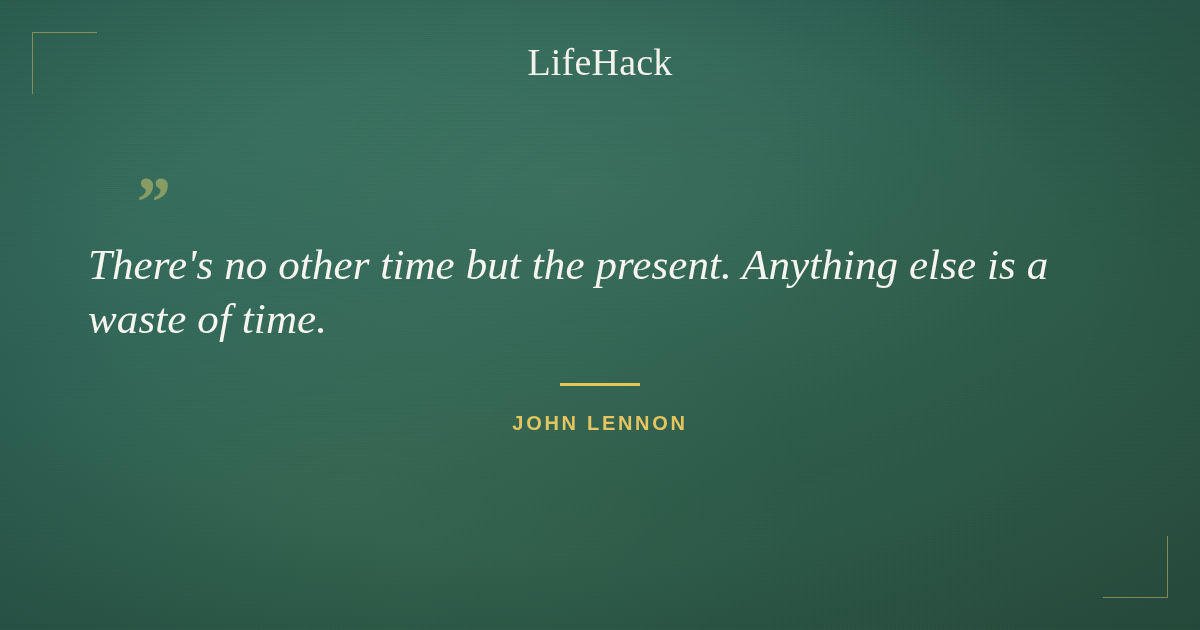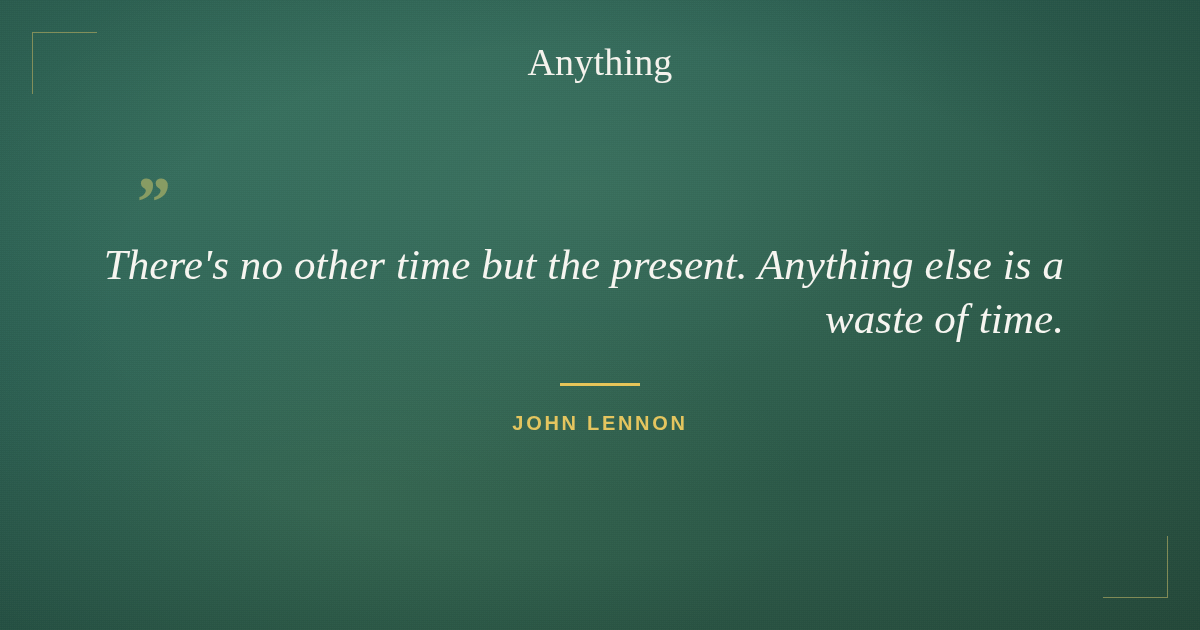--- a/index.html
+++ b/index.html
@@ -94,22 +94,22 @@
     font-weight: 700;
     font-size: 72px;
     line-height: 1;
     color: #93a365;
     opacity: 0.88;
     user-select: none;
   }
 
   #quote-text {
     margin: 0;
-    padding: 88px 136px 0 64px;
-    text-align: right;
+    padding: 88px 136px 0 88px;
+    text-align: left;
     font-family: "Liberation Serif", "DejaVu Serif", serif;
     font-style: italic;
     font-size: 43px;
     line-height: 54px;
     color: #f6f5f0;
     letter-spacing: 0.1px;
   }
 
   
   #divider-wrap {
@@ -146,21 +146,21 @@
 <body>
 
 <div id="card">
 
   <div id="grain"></div>
 
   <div class="corner tl"></div>
   <div class="corner br"></div>
 
   <div id="logo">
-    <span id="logo-text">Anything</span>
+    <span id="logo-text">LifeHack</span>
   </div>
 
   <div id="quote-block">
     <span id="quote-mark">”</span>
     <p id="quote-text">There's no other time but the present. Anything else is a waste of time.</p>
   </div>
 
   <div id="divider-wrap">
     <div id="divider"></div>
   </div>

